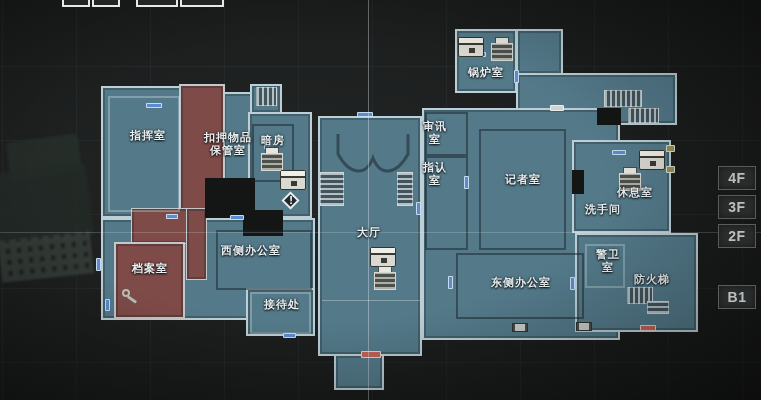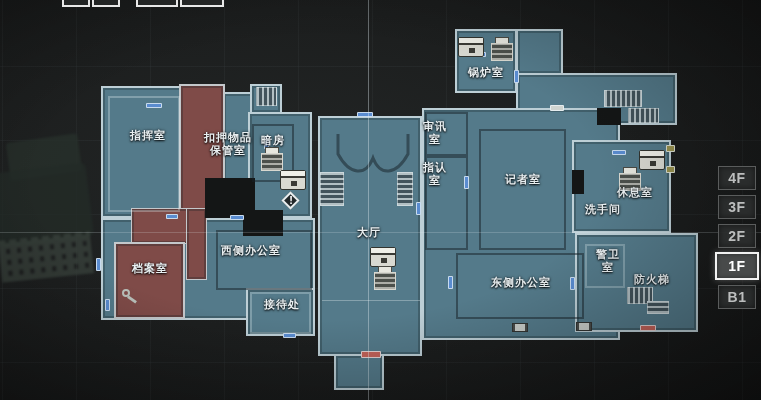--- a/index.html
+++ b/index.html
@@ -226,16 +226,15 @@
   <div class="icon icon-type" style="left:619px;top:167px;">
       <div class="paper"></div>
       <div class="body"></div>
     </div>
 
   <div class="vignette"></div>
 
   <div class="floor-btn" style="left:718px;top:166px;text-align:center;">4F</div>
   <div class="floor-btn" style="left:718px;top:195px;">3F</div>
   <div class="floor-btn" style="left:718px;top:224px;">2F</div>
-  <div class="floor-btn active" style="left:715px;top:252px;">1F</div>
   <div class="floor-btn" style="left:718px;top:285px;">B1</div>
 
 </div>
 
 </body></html>

